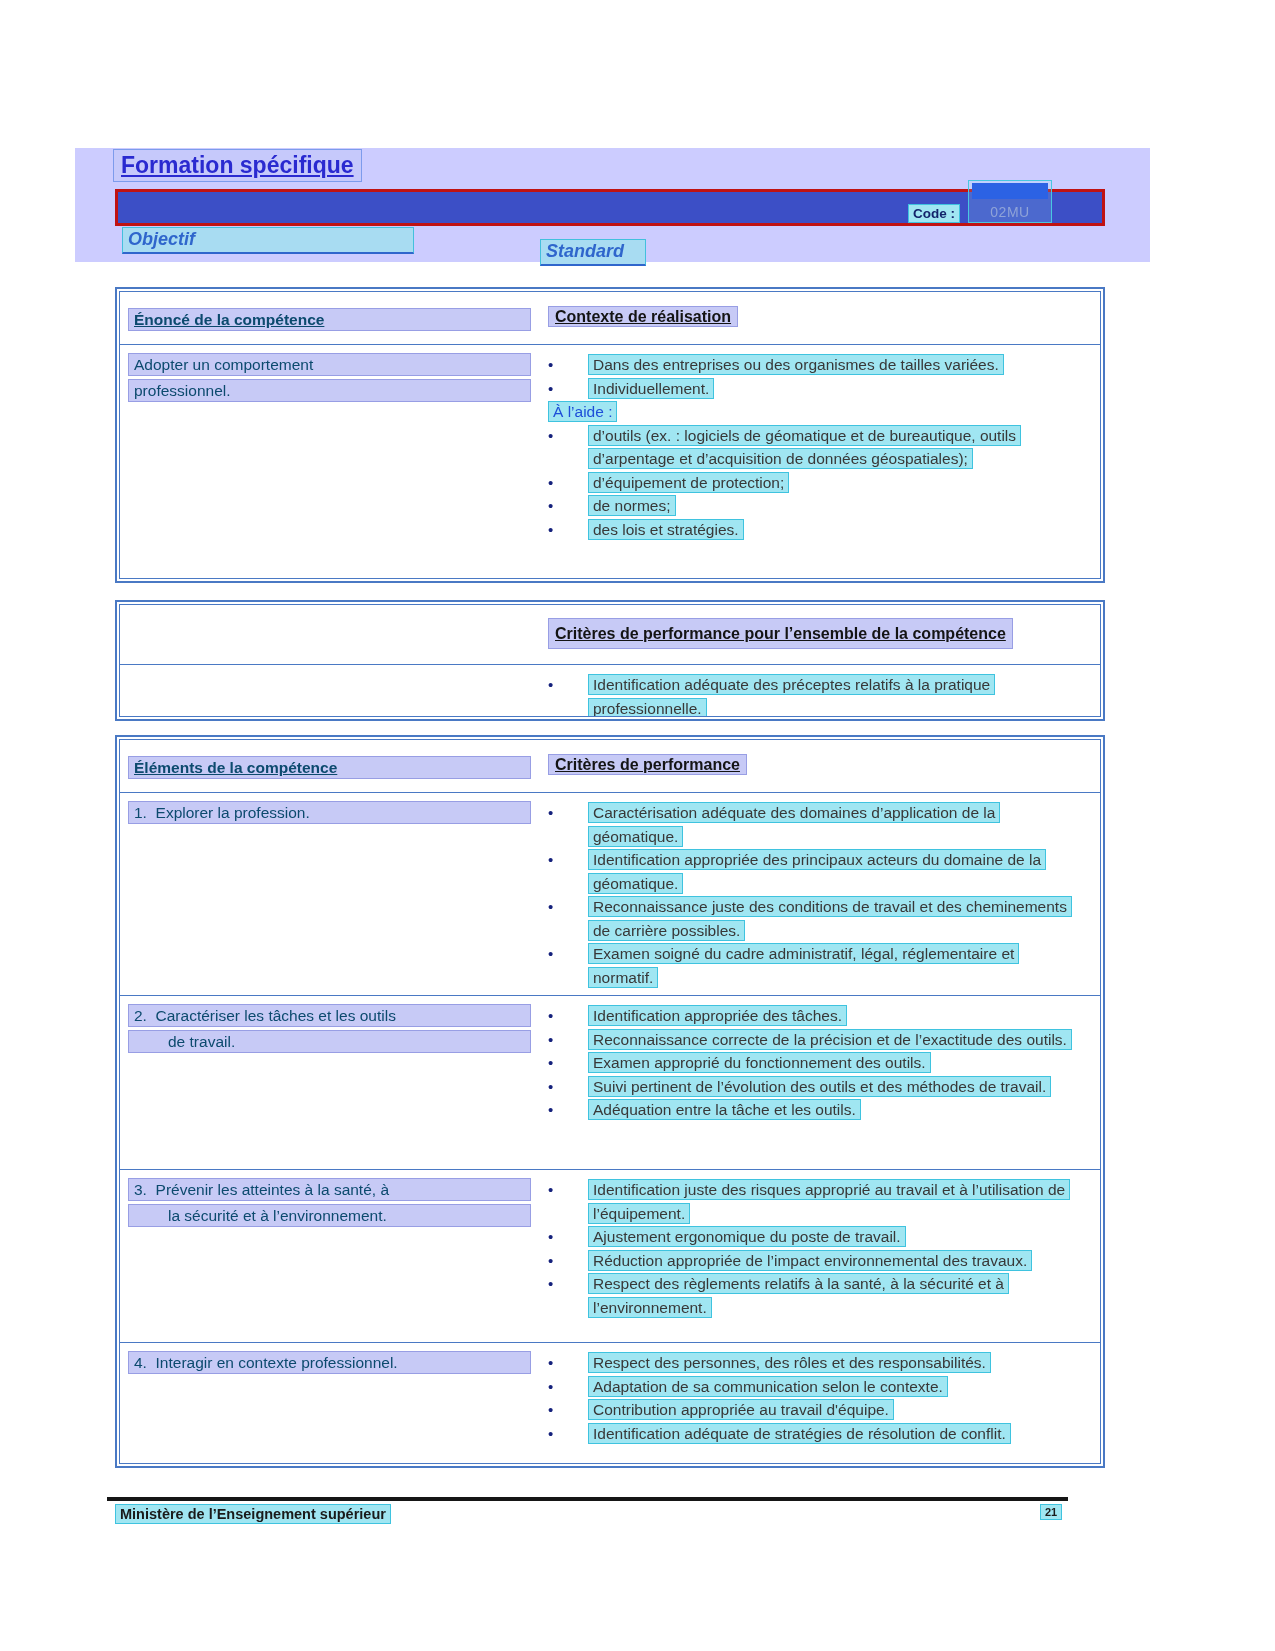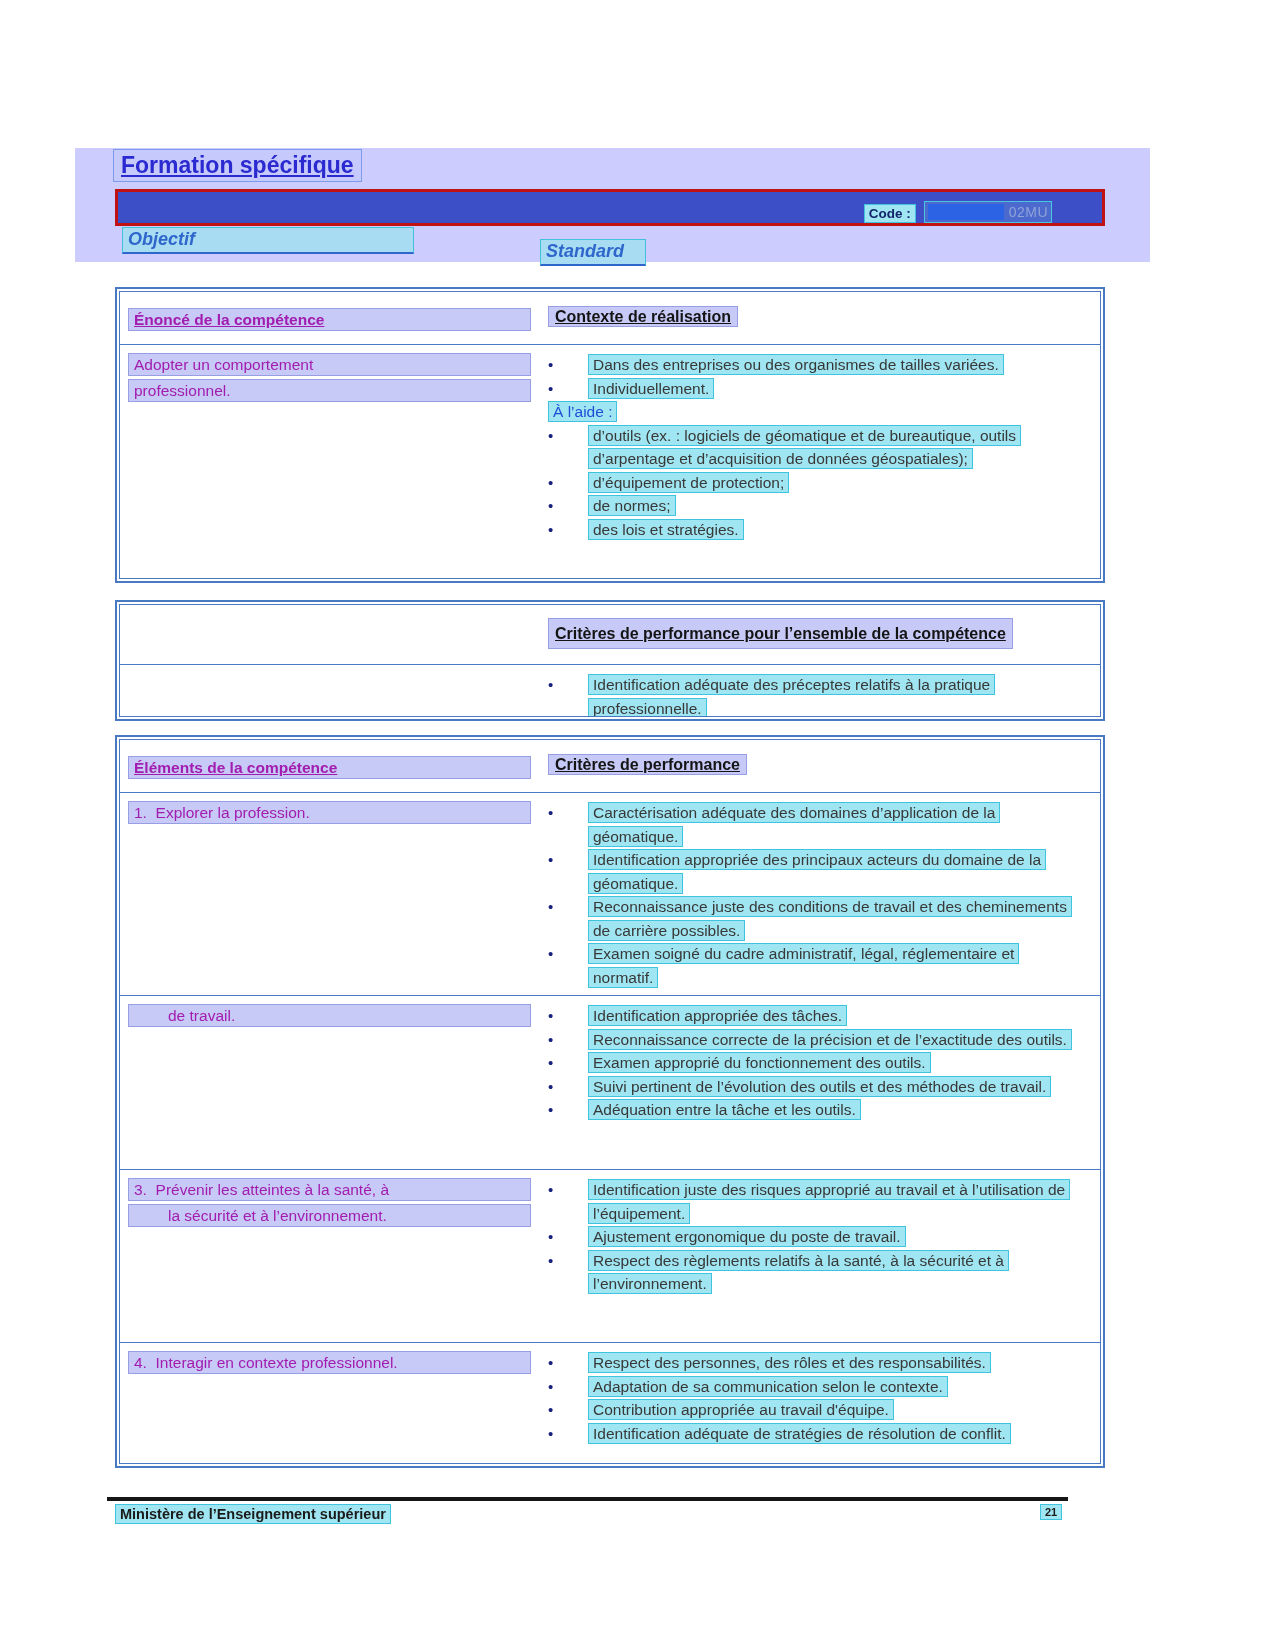--- a/index.html
+++ b/index.html
@@ -16,21 +16,21 @@
     position:absolute; left:38px; top:1px; display:inline-block;
     font-size:23px; font-weight:bold; color:#2a2ad0; text-decoration:underline;
     background:#c6c9fb; border:1px solid #7d9bec; padding:2px 7px;
   }
   .banner {
     position:absolute; left:40px; top:41px; width:990px; height:37px;
     background:#3c4fc6; border:3px solid #c01212;
     display:flex; align-items:flex-end; justify-content:flex-end; padding-right:50px; gap:8px;
   }
   .code-label { font-size:13.5px; font-weight:bold; color:#13246b; }
-  .code-group { display:inline-flex; align-items:center; gap:5px; border:1px solid #49c7e0; padding:2px 3px; background:rgba(150,230,244,0.18); }
+  .code-group { display:inline-flex; align-items:center; gap:5px; border:1px solid #49c7e0; padding:2px 3px; background:rgba(150,230,244,0.18);flex-direction:column; }
   .code-box { width:76px; height:16px; background:#2c62e4; display:inline-block; }
   .code-value { font-size:14px; color:#8fa3d8; letter-spacing:0.5px; }
   .obj { position:absolute; left:47px; top:79px; display:inline-block; width:292px; }
   .std { position:absolute; left:465px; top:91px; display:inline-block; width:106px; }
   .obj, .std {
     font-size:18px; font-weight:bold; font-style:italic; color:#2f66cc;
     background:#a8dcf2; border:1px solid #43c0dd; border-bottom:2px solid #2f66cc;
     padding:1px 5px 2px;
   }
 
@@ -44,21 +44,21 @@
   .thead { display:flex; border-bottom:1px solid #4a79c4; min-height:40px; padding-top:8px; padding-bottom:4px; }
   .tbl2 .thead { min-height:60px; line-height:27px; padding-top:5px; }
   .tbody { display:flex; flex:1;justify-content:space-between; }
   .c1 { width:415px; padding:8px 4px 6px 8px; }
   .c2 { flex:1; padding:8px 22px 6px 13px; }
 
   .hdr { font-weight:bold; font-size:16px; color:#141414; text-decoration:underline; }
   .bar {
     display:block; background:#c7caf6; border:1px solid #989ee4;
     padding:1px 5px; margin-bottom:3px; font-size:15.5px; line-height:19px;
-    color:#a21caf; white-space:pre-wrap;
+    color:#0c4a6e; white-space:pre-wrap;
   }
   .numbered .bar.cont { padding-left:39px; }
   .bar-inline {
     display:inline; background:#c7caf6; border:1px solid #989ee4; padding:1px 6px;
     -webkit-box-decoration-break:clone; box-decoration-break:clone;
   }
   .tbl2 .bar-inline { display:inline-block; max-width:470px; }
 
   .hl {
     background:#a0e6f2; border:1px solid #3fc3df; padding:1px 4px;
@@ -171,20 +171,21 @@
               <ul class="bullets">
                 <li><span class="dot">•</span><span class="hl">Caractérisation adéquate des domaines d’application de la géomatique.</span></li>
                 <li><span class="dot">•</span><span class="hl">Identification appropriée des principaux acteurs du domaine de la géomatique.</span></li>
                 <li><span class="dot">•</span><span class="hl">Reconnaissance juste des conditions de travail et des cheminements de carrière possibles.</span></li>
                 <li><span class="dot">•</span><span class="hl">Examen soigné du cadre administratif, légal, réglementaire et normatif.</span></li>
               </ul>
             </div>
           </div>
           <div class="trow">
             <div class="c1 numbered">
+              <div class="bar">2.  Caractériser les tâches et les outils</div>
               <div class="bar cont">de travail.</div>
             </div>
             <div class="c2">
               <ul class="bullets">
                 <li><span class="dot">•</span><span class="hl">Identification appropriée des tâches.</span></li>
                 <li><span class="dot">•</span><span class="hl">Reconnaissance correcte de la précision et de l’exactitude des outils.</span></li>
                 <li><span class="dot">•</span><span class="hl">Examen approprié du fonctionnement des outils.</span></li>
                 <li><span class="dot">•</span><span class="hl">Suivi pertinent de l’évolution des outils et des méthodes de travail.</span></li>
                 <li><span class="dot">•</span><span class="hl">Adéquation entre la tâche et les outils.</span></li>
               </ul>
@@ -192,20 +193,21 @@
           </div>
           <div class="trow">
             <div class="c1 numbered">
               <div class="bar">3.  Prévenir les atteintes à la santé, à</div>
               <div class="bar cont">la sécurité et à l’environnement.</div>
             </div>
             <div class="c2">
               <ul class="bullets">
                 <li><span class="dot">•</span><span class="hl">Identification juste des risques approprié au travail et à l’utilisation de l’équipement.</span></li>
                 <li><span class="dot">•</span><span class="hl">Ajustement ergonomique du poste de travail.</span></li>
+                <li><span class="dot">•</span><span class="hl">Réduction appropriée de l’impact environnemental des travaux.</span></li>
                 <li><span class="dot">•</span><span class="hl">Respect des règlements relatifs à la santé, à la sécurité et à l’environnement.</span></li>
               </ul>
             </div>
           </div>
           <div class="trow">
             <div class="c1 numbered">
               <div class="bar">4.  Interagir en contexte professionnel.</div>
             </div>
             <div class="c2">
               <ul class="bullets">

